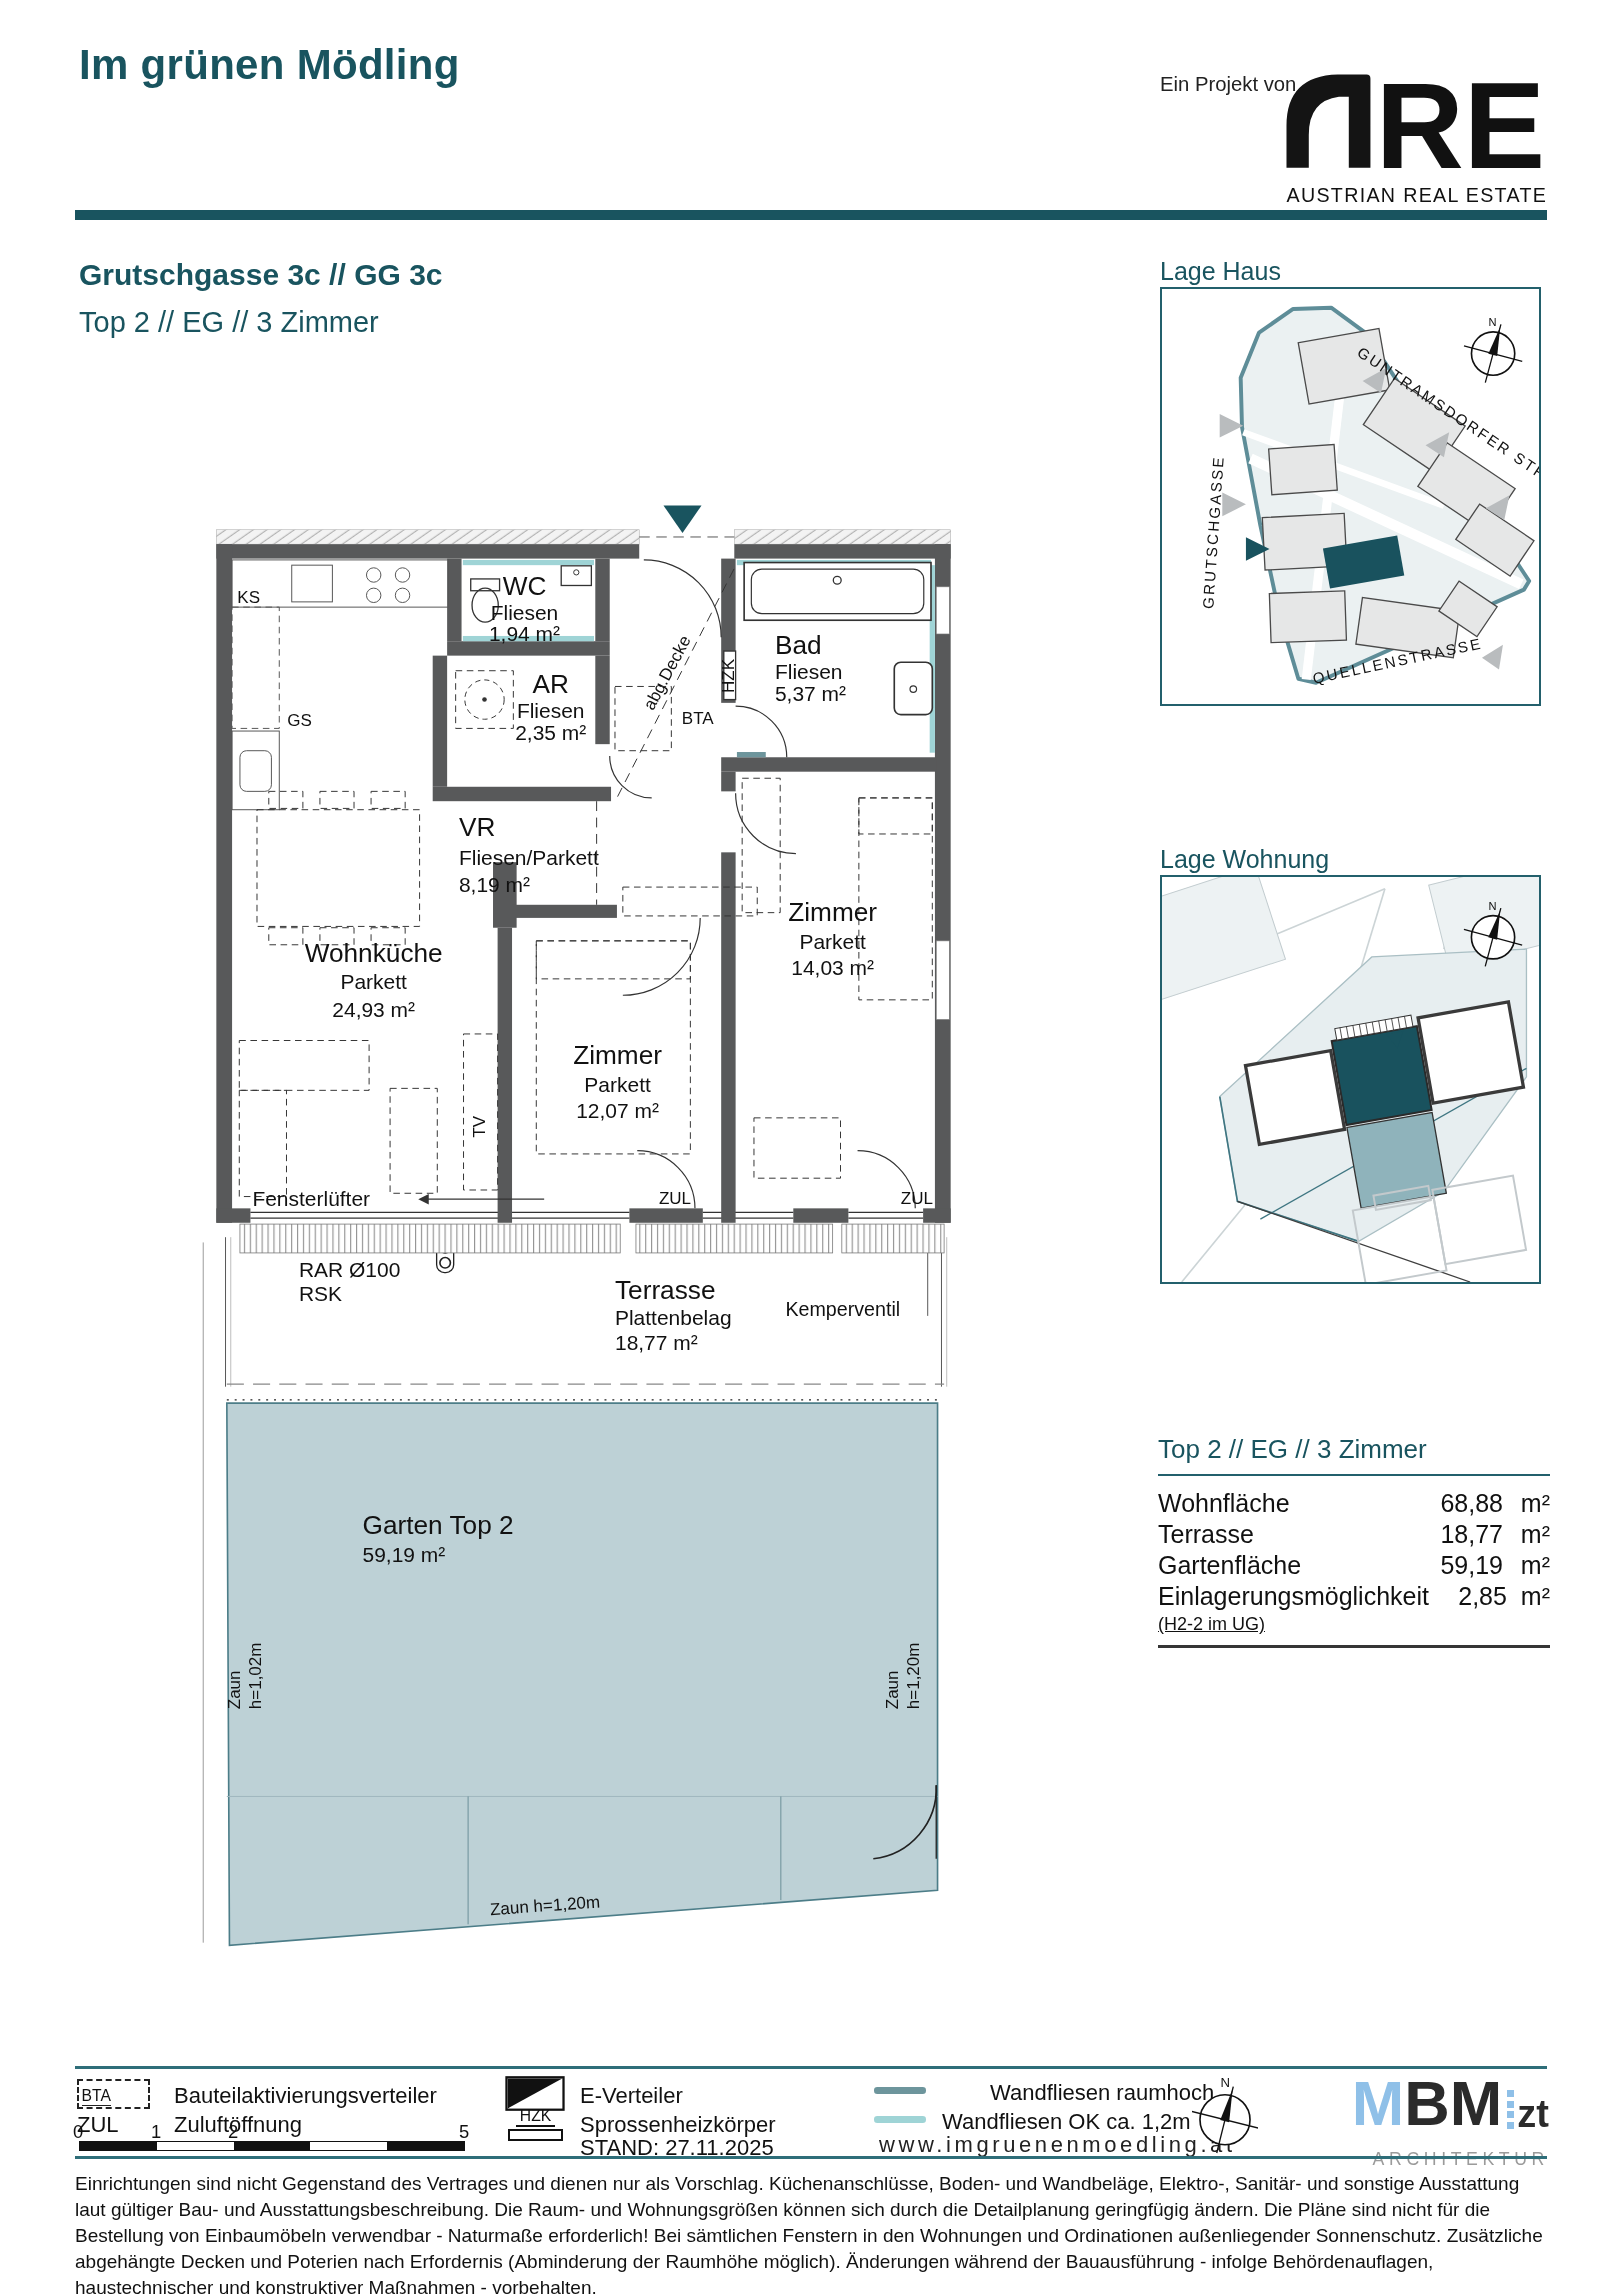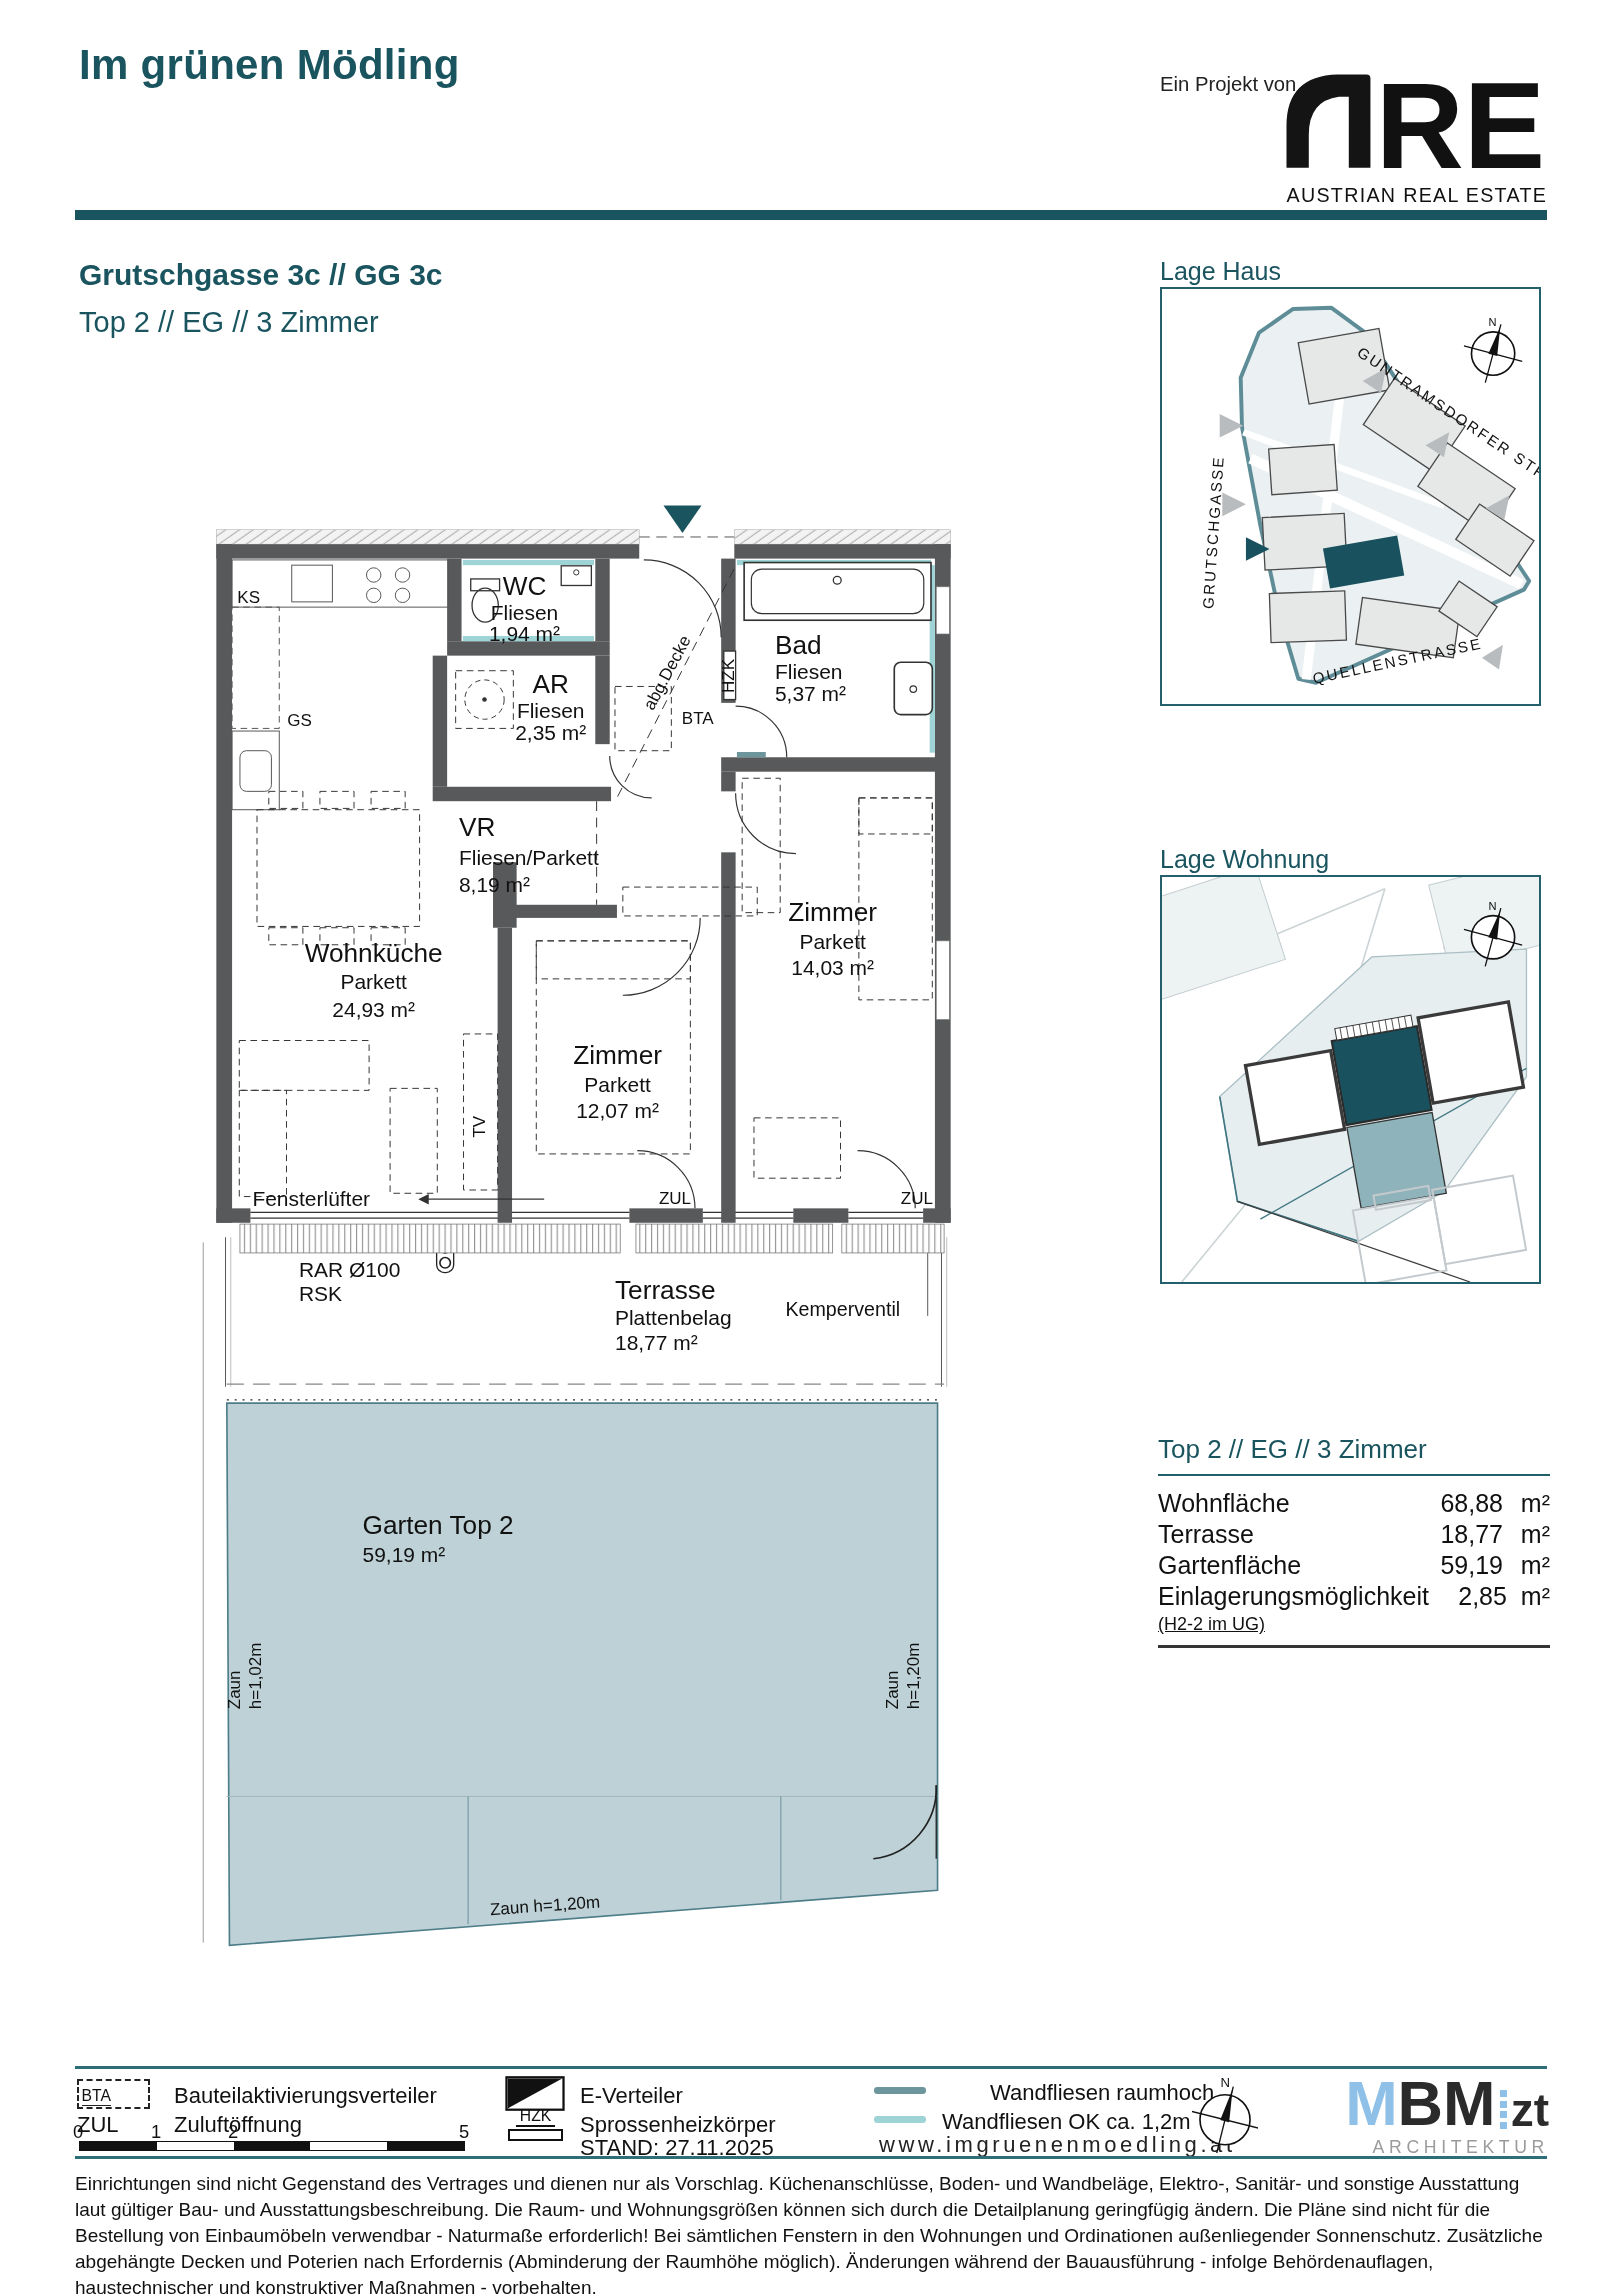--- a/index.html
+++ b/index.html
@@ -42,22 +42,22 @@
   .swatch{width:52px;height:7.2px;border-radius:3.3px;}
   #url-line{left:879px;top:2132px;font-size:22px;letter-spacing:3.6px;color:#222;}
   #stand{left:580px;top:2135px;font-size:22px;}
   
   #mbm{left:1342px;top:2076px;width:207px;}
   #mbm .line1{display:flex;align-items:flex-end;justify-content:flex-end;}
   #mbm .m1{font-size:63px;font-weight:bold;line-height:.88;color:#8fc0e8;}
   #mbm .m2{font-size:63px;font-weight:bold;line-height:.88;color:#2b2b2b;}
   #mbm .dots{display:flex;flex-direction:column;gap:3.3px;margin:0 3.3px 2.6px 4.6px;}
   #mbm .dots i{width:7.2px;height:7.2px;background:#8fc0e8;}
-  #mbm .zt{font-size:46px;font-weight:bold;color:#2b2b2b;line-height:.9;}
-  #mbm .sub{text-align:right;font-size:17.7px;letter-spacing:4.6px;color:#9b9b9b;margin-top:6px;}
+  #mbm .zt{font-size:38px;font-weight:bold;color:#2b2b2b;line-height:.9;}
+  #mbm .sub{text-align:right;font-size:17.7px;letter-spacing:4.6px;color:#9b9b9b;margin-top:18px;}
   #disclaimer{left:75px;top:2171px;width:1477px;font-size:19px;line-height:26px;color:#111;}
   
   text{font-family:"Liberation Sans",sans-serif;fill:#111;}
   .t-room{font-size:40px;}
   .t-sub{font-size:32px;}
   .t-tag{font-size:26px;}
   .t-ann{font-size:30px;}
 </style>
 </head>
 <body>

